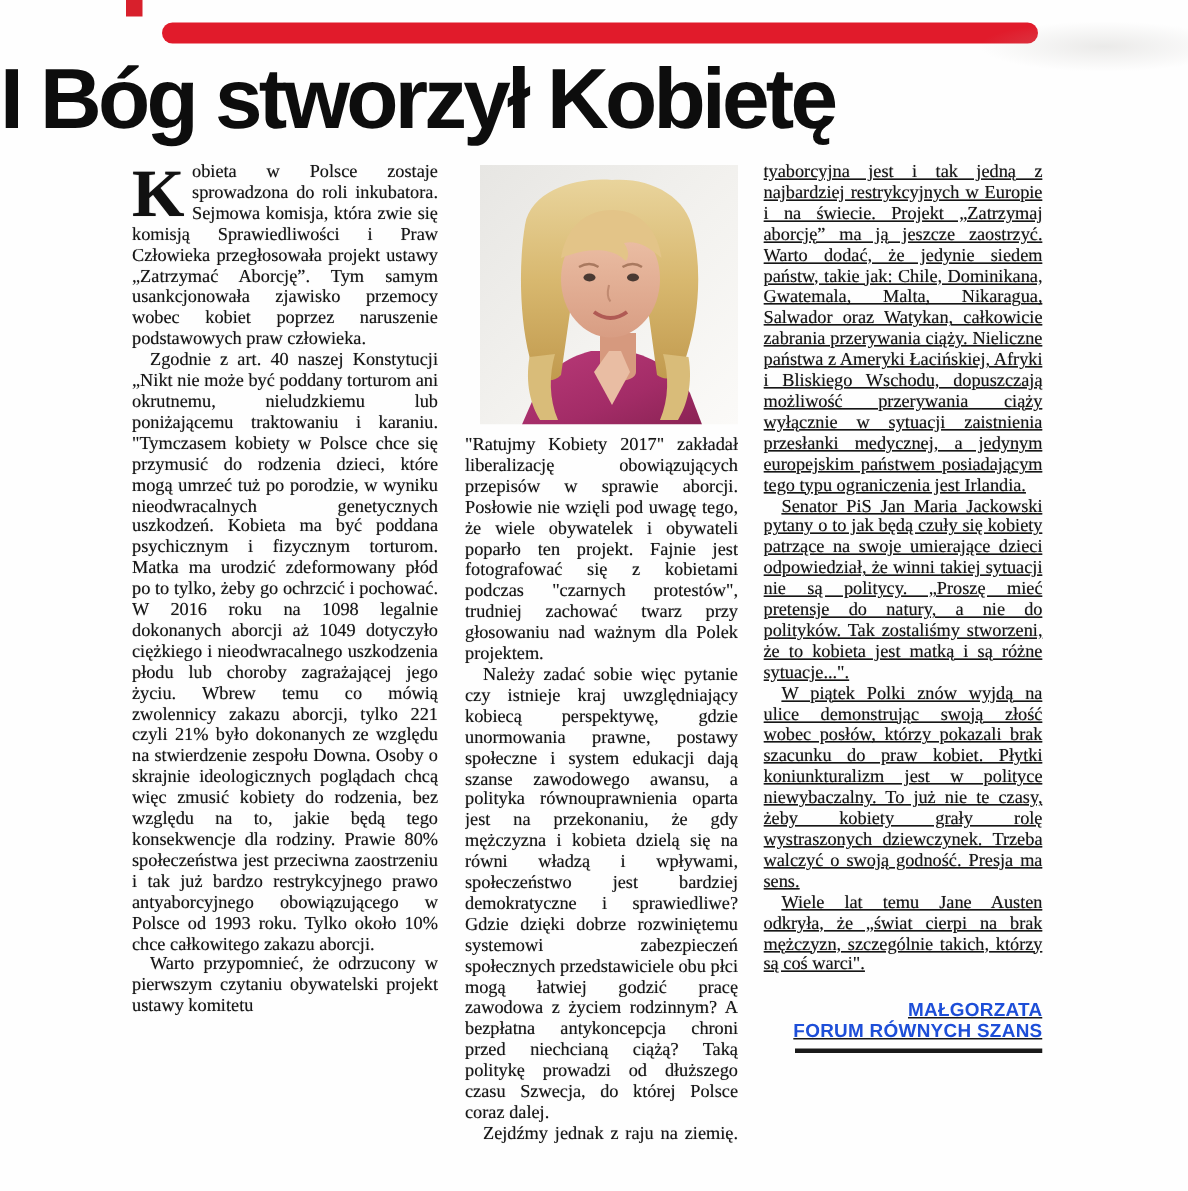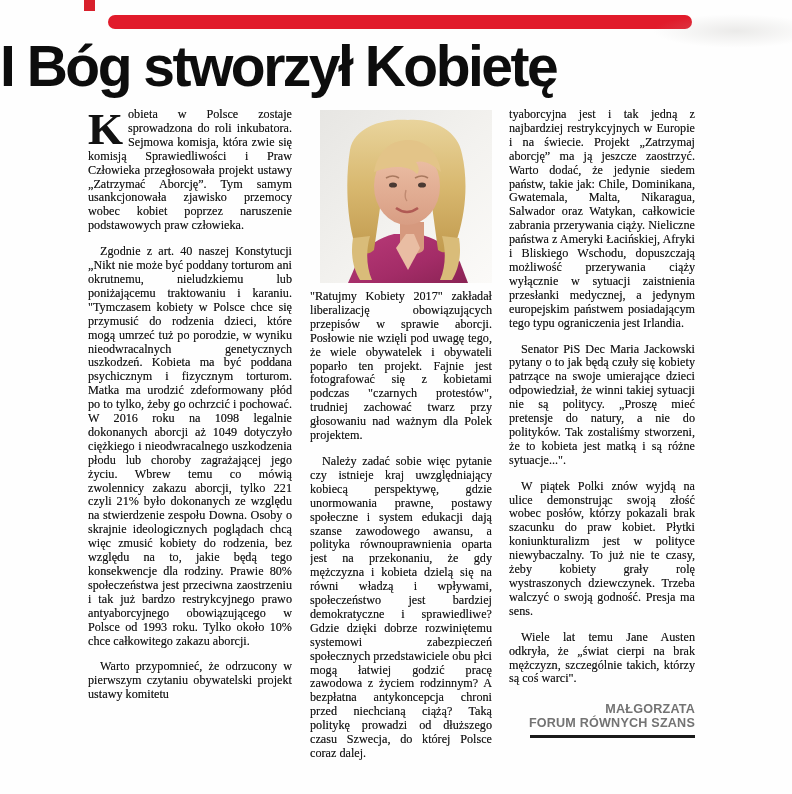--- a/index.html
+++ b/index.html
@@ -13,32 +13,32 @@
 
   .headline{position:absolute;left:0;top:33px;width:792px;margin:0;
       font-family:"Liberation Sans",sans-serif;font-weight:bold;font-size:57px;line-height:66px;
       letter-spacing:-2.5px;color:#0d0d0d;}
 
   .columns{position:absolute;left:88px;top:108px;width:607px;height:655px;display:flex;}
   .col{color:#161616;font-size:12.2px;line-height:13.9px;text-align:justify;overflow:hidden;
       text-shadow:0 0 .5px rgba(20,20,20,.55);hyphens:auto;-webkit-hyphens:auto;}
   .col1{width:204px;margin-right:18px;}
   .col2{width:182px;margin-right:17px;}
-  .col3{width:186px;}
+  .col3{width:186px;text-decoration:underline;}
   .para{margin:0;}
-  .indent{text-indent:12px;margin-top:12px;}
+  .indent{text-indent:12px;}
 
   .dropcap{float:left;font-family:"Liberation Serif",serif;font-weight:bold;font-size:45px;
       line-height:37px;padding:3px 5px 0 0;color:#111;}
 
   .photo{width:172px;height:173px;margin:2px 0 7px 10px;}
   .photo svg{display:block;}
 
   .signature{margin-top:17px;text-align:right;font-family:"Liberation Sans",sans-serif;
-      font-weight:bold;font-size:12.6px;line-height:13.6px;letter-spacing:.2px;color:#737373;
+      font-weight:bold;font-size:12.6px;line-height:13.6px;letter-spacing:.2px;color:#1d4ed8;
       text-shadow:none;}
   .sig-rule{width:165px;height:3px;background:#1a1a1a;margin:4px 0 0 auto;}
 </style>
 </head>
 <body>
 
 <div class="sheet">
 
   <div class="corner-mark"></div>
   <div class="top-bar"></div>
@@ -95,21 +95,21 @@
           <path d="M139 128 C142 146 138 160 132 170 L120 170 C126 156 126 140 122 126 Z" fill="#d9bc79"></path>
         </svg>
       </div>
       <p class="para">"Ratujmy Kobiety 2017" zakładał liberalizację obowiązujących przepisów w sprawie aborcji. Posłowie nie wzięli pod uwagę tego, że wiele obywatelek i obywateli poparło ten projekt. Fajnie jest fotografować się z kobietami podczas "czarnych protestów", trudniej zachować twarz przy głosowaniu nad ważnym dla Polek projektem.</p>
       <p class="para indent">Należy zadać sobie więc pytanie czy istnieje kraj uwzględniający kobiecą perspektywę, gdzie unormowania prawne, postawy społeczne i system edukacji dają szanse zawodowego awansu, a polityka równouprawnienia oparta jest na przekonaniu, że gdy mężczyzna i kobieta dzielą się na równi władzą i wpływami, społeczeństwo jest bardziej demokratyczne i sprawiedliwe? Gdzie dzięki dobrze rozwiniętemu systemowi zabezpieczeń społecznych przedstawiciele obu płci mogą łatwiej godzić pracę zawodowa z życiem rodzinnym? A bezpłatna antykoncepcja chroni przed niechcianą ciążą? Taką politykę prowadzi od dłuższego czasu Szwecja, do której Polsce coraz dalej.</p>
       <p class="para indent">Zejdźmy jednak z raju na ziemię. Obowiązująca ustawa an-</p>
     </div>
 
     <div class="col col3">
       <p class="para">tyaborcyjna jest i tak jedną z najbardziej restrykcyjnych w Europie i na świecie. Projekt „Zatrzymaj aborcję” ma ją jeszcze zaostrzyć. Warto dodać, że jedynie siedem państw, takie jak: Chile, Dominikana, Gwatemala, Malta, Nikaragua, Salwador oraz Watykan, całkowicie zabrania przerywania ciąży. Nieliczne państwa z Ameryki Łacińskiej, Afryki i Bliskiego Wschodu, dopuszczają możliwość przerywania ciąży wyłącznie w sytuacji zaistnienia przesłanki medycznej, a jedynym europejskim państwem posiadającym tego typu ograniczenia jest Irlandia.</p>
-      <p class="para indent">Senator PiS Dec Maria Jackowski pytany o to jak będą czuły się kobiety patrzące na swoje umierające dzieci odpowiedział, że winni takiej sytuacji nie są politycy. „Proszę mieć pretensje do natury, a nie do polityków. Tak zostaliśmy stworzeni, że to kobieta jest matką i są różne sytuacje...".</p>
+      <p class="para indent">Senator PiS Jan Maria Jackowski pytany o to jak będą czuły się kobiety patrzące na swoje umierające dzieci odpowiedział, że winni takiej sytuacji nie są politycy. „Proszę mieć pretensje do natury, a nie do polityków. Tak zostaliśmy stworzeni, że to kobieta jest matką i są różne sytuacje...".</p>
       <p class="para indent">W piątek Polki znów wyjdą na ulice demonstrując swoją złość wobec posłów, którzy pokazali brak szacunku do praw kobiet. Płytki koniunkturalizm jest w polityce niewybaczalny. To już nie te czasy, żeby kobiety grały rolę wystraszonych dziewczynek. Trzeba walczyć o swoją godność. Presja ma sens.</p>
       <p class="para indent">Wiele lat temu Jane Austen odkryła, że „świat cierpi na brak mężczyzn, szczególnie takich, którzy są coś warci".</p>
 
       <div class="signature">
         <div>MAŁGORZATA</div>
         <div>FORUM RÓWNYCH SZANS</div>
         <div class="sig-rule"></div>
       </div>
     </div>
 

